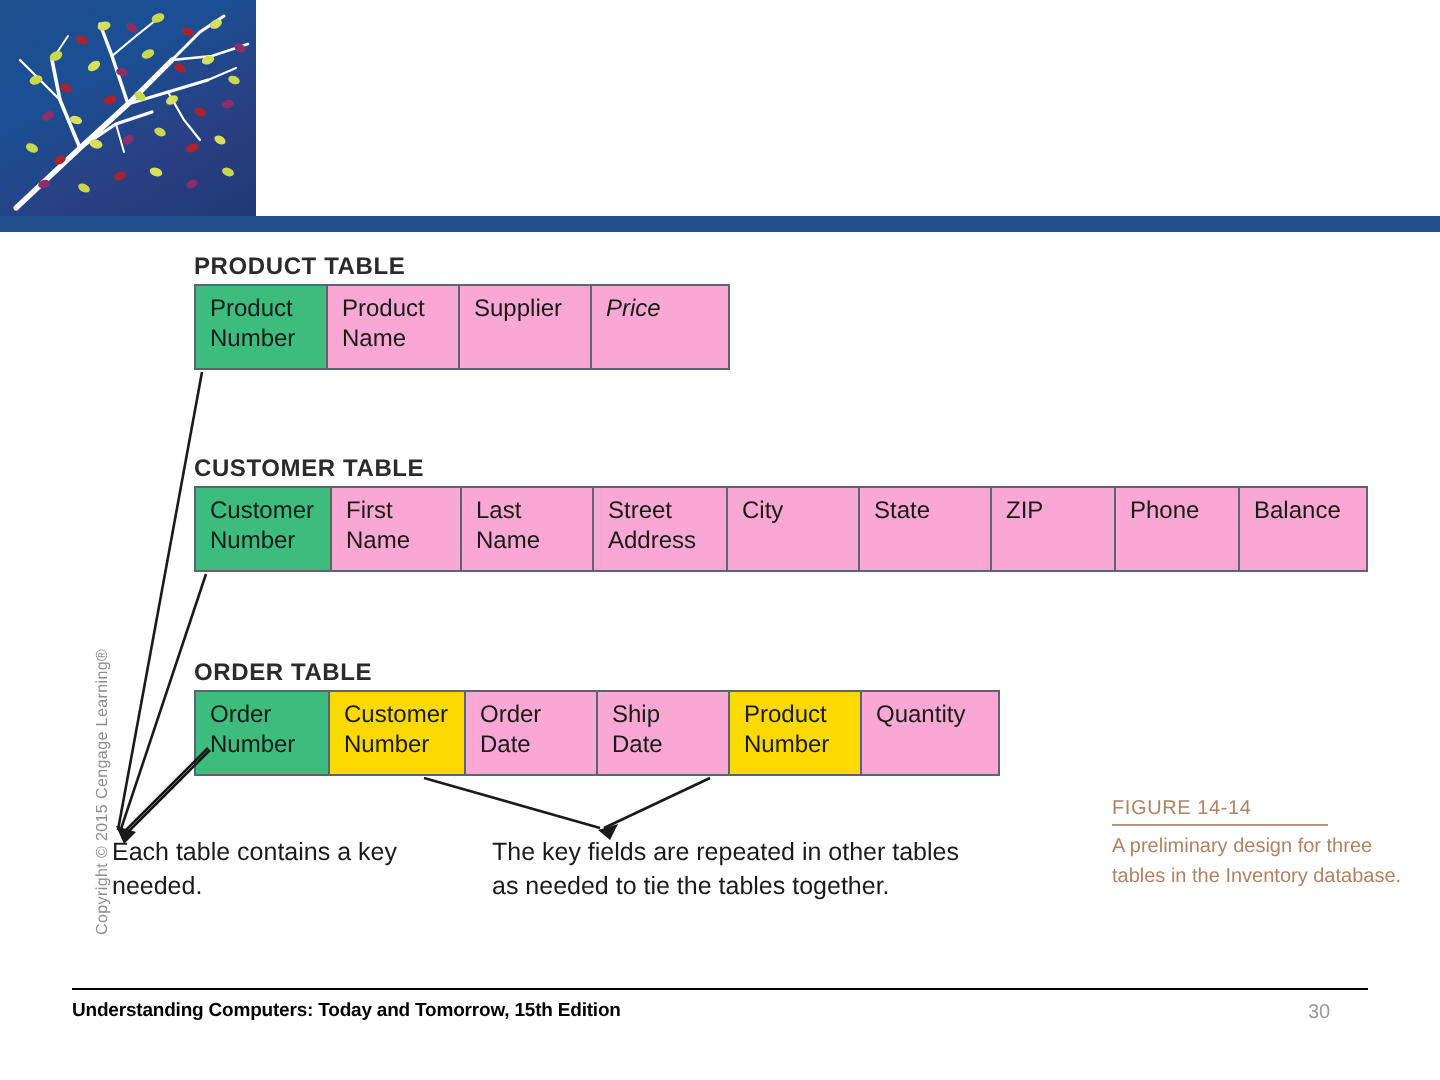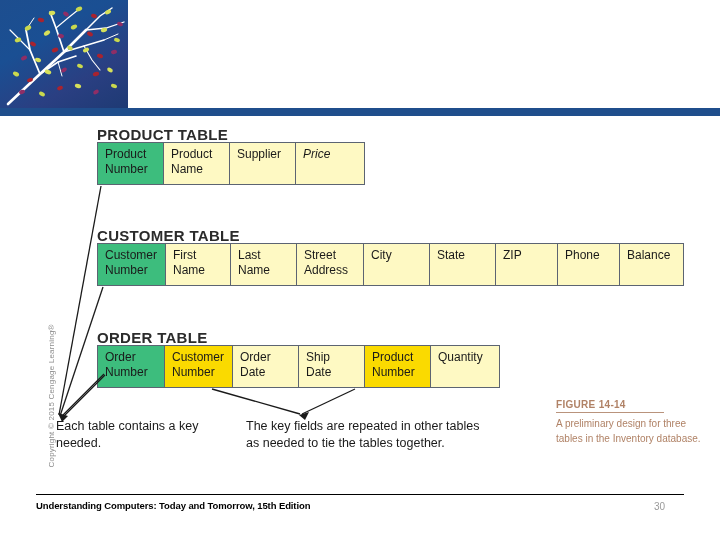--- a/index.html
+++ b/index.html
@@ -62,41 +62,41 @@
     transform: rotate(-90deg);
     transform-origin: center center;
     font-size: 8px;
     color: #8d8d8d;
     white-space: nowrap;
     letter-spacing: 0.2px;
   }
 
   .table-caption {
     position: absolute;
-    font-size: 15px;
+    font-size: 12px;
     font-weight: bold;
     color: #2b2b2b;
     letter-spacing: 0.3px;
   }
 
   .db-table {
     position: absolute;
     display: flex;
     border: 1px solid #5c6472;
     box-sizing: border-box;
     background: #ffffff;
   }
   .db-cell {
     box-sizing: border-box;
     border-right: 1px solid #5c6472;
     padding: 4px 6px 4px 7px;
     font-size: 12px;
     line-height: 1.22;
     color: #1a1a1a;
-    background: #fef9c3;
+    background: #f9a8d4;
     display: flex;
     align-items: flex-start;
   }
   .db-cell:last-child { border-right: none; }
   .db-cell.key-green { background: #3dbd7d; }
   .db-cell.key-yellow { background: #fada00; }
 
   
   #connectors {
     position: absolute;
@@ -112,21 +112,21 @@
     color: #1a1a1a;
   }
 
   #figure-ref {
     position: absolute;
     left: 556px; top: 278px;
     width: 150px;
   }
   #figure-ref-title {
     font-size: 10px;
-    font-weight: bold;
+    font-weight: normal;
     color: #b08266;
     letter-spacing: 0.3px;
     padding-bottom: 2px;
     border-bottom: 1px solid #b9937c;
     display: inline-block;
     min-width: 108px;
   }
   #figure-ref-body {
     font-size: 10px;
     line-height: 1.5;

